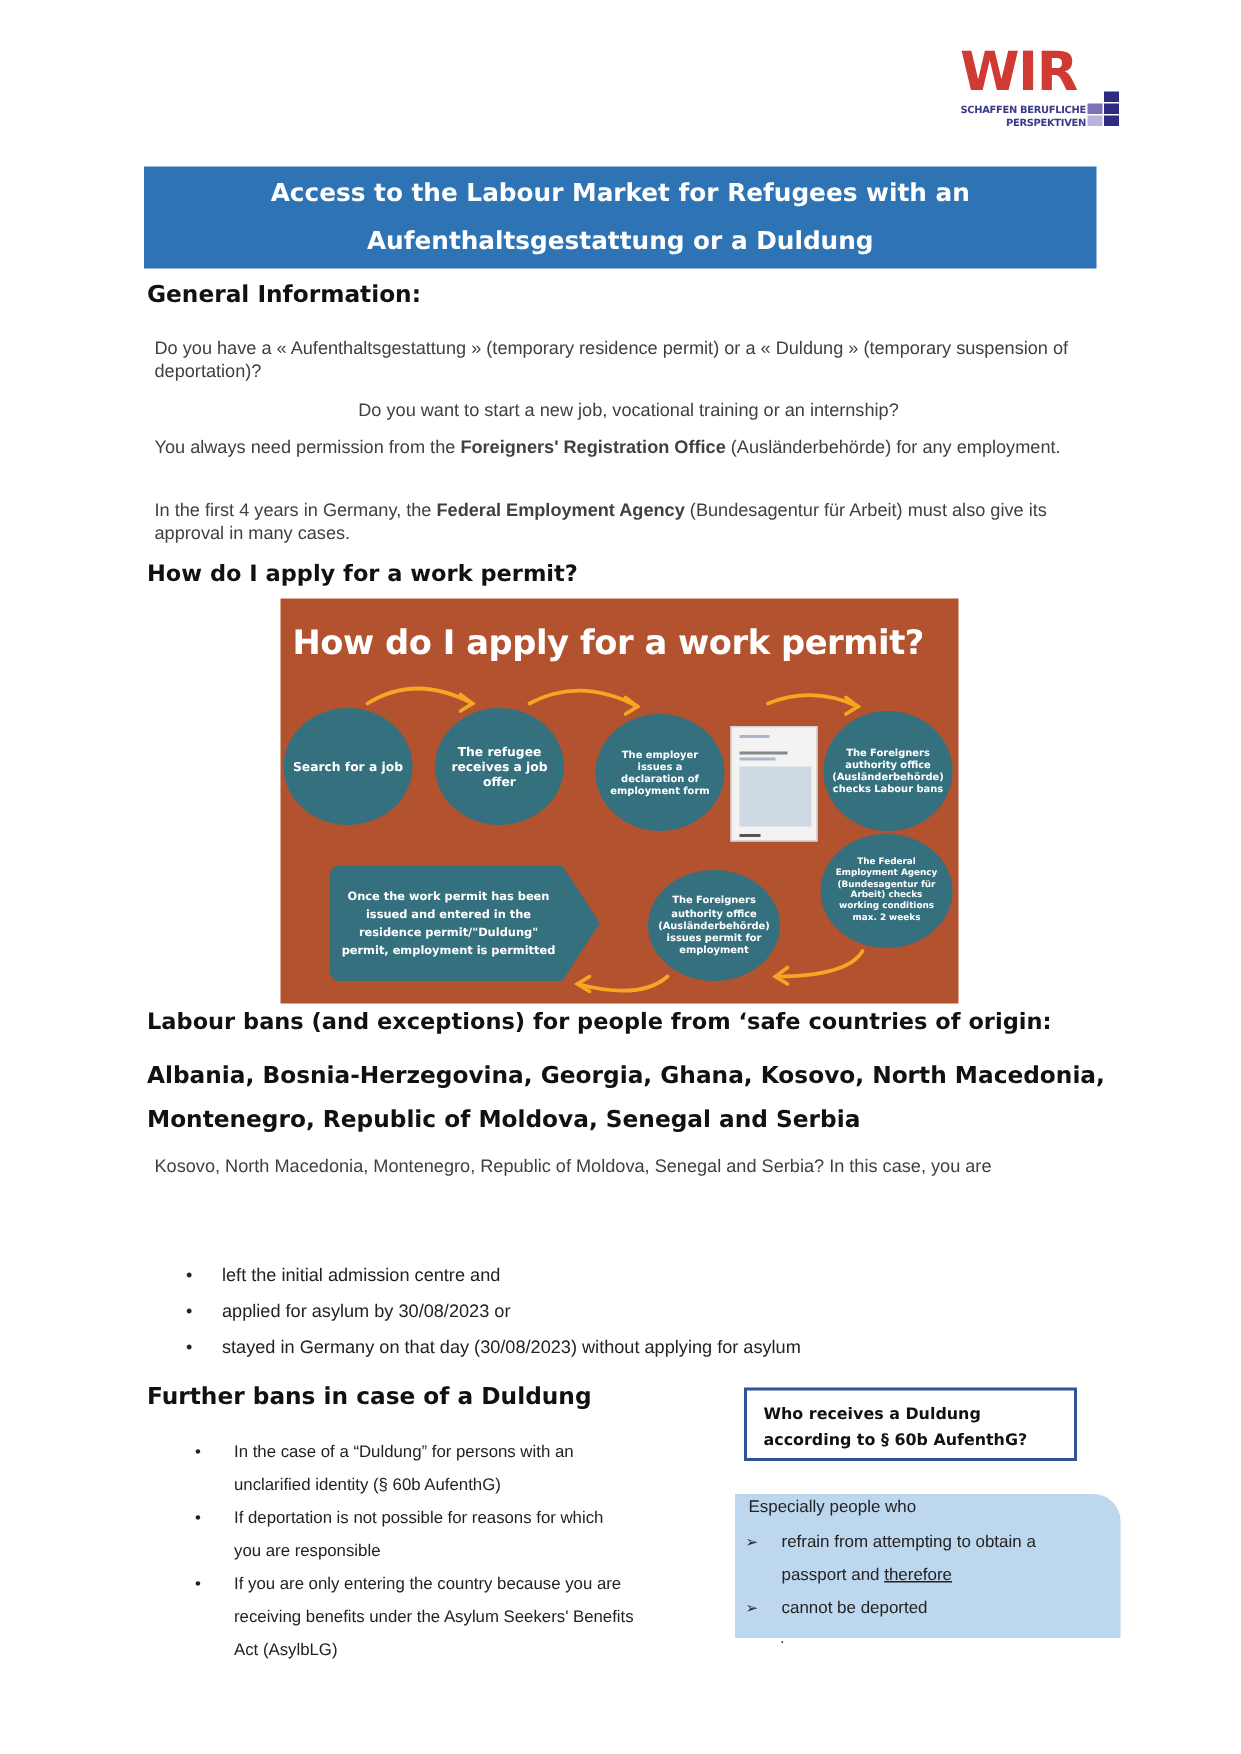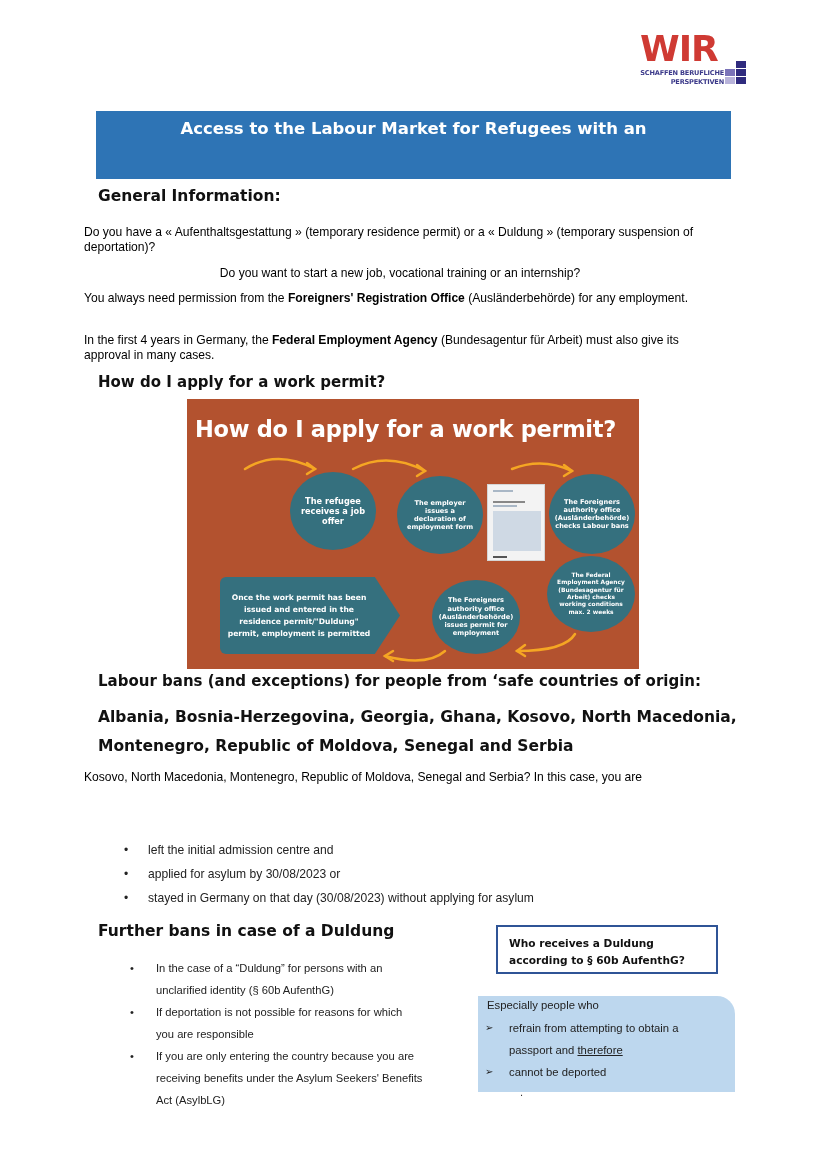--- a/index.html
+++ b/index.html
@@ -13,40 +13,40 @@
   .logo-grid { position: absolute; left: 91px; top: 28px; width: 22px; height: 24px; display: grid; grid-template-columns: 10px 10px; grid-template-rows: 7px 7px 7px; gap: 1px; }
   .logo-grid span { background: #2f2b7e; }
   .logo-grid span.light { background: #7a73b8; }
   .logo-grid span.pale { background: #b8b3da; }
   .logo-grid span.empty { background: transparent; }
 
   
   .banner { position: absolute; left: 96px; top: 111px; width: 635px; height: 68px; background: #2e74b5; color: #ffffff; text-align: center; font-family: "DejaVu Sans", sans-serif; font-weight: bold; font-size: 16.5px; line-height: 32px; padding-top: 2px; }
 
   .h2 { position: absolute; left: 98px; font-family: "DejaVu Sans", sans-serif; font-weight: bold; color: #111; font-size: 15.5px; }
-  .p { position: absolute; left: 84px; width: 632px; font-size: 12.1px; line-height: 15px; color: #000000; }
+  .p { position: absolute; left: 103px; width: 632px; font-size: 12.1px; line-height: 15px; color: #404040; }
   .p b { font-weight: bold; }
 
   
   .graphic { position: absolute; left: 187px; top: 399px; width: 452px; height: 270px; background: #b3522f; overflow: hidden; }
   .graphic-title { position: absolute; left: 8px; top: 17px; font-family: "DejaVu Sans", sans-serif; font-weight: bold; font-size: 22.5px; color: #ffffff; white-space: nowrap; letter-spacing: -0.3px; }
   .node { position: absolute; background: #35707e; border-radius: 50%; color: #ffffff; font-family: "DejaVu Sans", sans-serif; font-weight: bold; display: flex; align-items: center; justify-content: center; text-align: center; line-height: 1.25; }
   .arrows { position: absolute; left: 0; top: 0; width: 452px; height: 270px; }
   .doc-thumb { position: absolute; left: 300px; top: 85px; width: 58px; height: 77px; background: #f3f3f3; border: 1px solid #d5d5d5; }
   .doc-thumb .line { position: absolute; left: 5px; height: 2px; background: #a9b7c6; }
   .doc-thumb .block { position: absolute; left: 5px; top: 26px; width: 48px; height: 40px; background: #cfd9e4; }
   .final-box { position: absolute; left: 33px; top: 178px; width: 180px; height: 77px; background: #35707e; border-radius: 6px 0 0 6px; clip-path: polygon(0 0, 86% 0, 100% 50%, 86% 100%, 0 100%); color: #fff; font-family: "DejaVu Sans", sans-serif; font-weight: bold; font-size: 7.6px; line-height: 12px; display: flex; align-items: center; justify-content: center; text-align: center; padding: 0 28px 0 6px; }
 
   
   .bullets { position: absolute; left: 98px; list-style: none; }
   .bullets li { position: relative; font-size: 12.1px; color: #222; }
   .bullets li .dot { position: absolute; font-size: 12px; }
 
   .callout { position: absolute; left: 496px; top: 925px; width: 222px; height: 49px; border: 2.5px solid #2f5496; padding: 8px 0 0 11px; font-family: "DejaVu Sans", sans-serif; font-weight: bold; font-size: 10.6px; line-height: 17px; color: #111; }
-  .blue-box { position: absolute; left: 478px; top: 996px; width: 257px; height: 96px; background: #bdd7ee; border-top-right-radius: 18px; font-size: 11.3px; color: #222; }
+  .blue-box { position: absolute; left: 490px; top: 996px; width: 257px; height: 96px; background: #bdd7ee; border-top-right-radius: 18px; font-size: 11.3px; color: #222; }
   .blue-box .intro { position: absolute; left: 9px; top: 3px; }
   .blue-box .item { position: absolute; left: 31px; line-height: 22px; }
   .blue-box .arrow { position: absolute; left: 7px; font-size: 10px; }
   .underline { text-decoration: underline; }
 </style>
 </head>
 <body>
 
 <div class="logo">
   <div class="logo-wir">WIR</div>
@@ -59,20 +59,21 @@
       <span></span>
     <span class="light"></span>
       <span></span>
     <span class="pale"></span>
       <span></span>
   </div>
 </div>
 
 <div class="banner">
   <div>Access to the Labour Market for Refugees with an</div>
+  <div>Aufenthaltsgestattung or a Duldung</div>
 </div>
 
 <div class="h2" style="top:187px; font-size:15.5px;">General Information:</div>
 <div class="p" style="top:225px;">Do you have a « Aufenthaltsgestattung » (temporary residence permit) or a « Duldung » (temporary suspension of deportation)?</div>
 <div class="p" style="top:266px;text-align:center;">Do you want to start a new job, vocational training or an internship?</div>
 <div class="p" style="top:291px;">
   <span>You always need permission from the </span><b>Foreigners' Registration Office</b><span> (Ausländerbehörde) for any employment.</span>
 </div>
 <div class="p" style="top:333px;">
   <span>In the first 4 years in Germany, the </span><b>Federal Employment Agency</b><span> (Bundesagentur für Arbeit) must also give its approval in many cases.</span>
@@ -91,20 +92,21 @@
       <path d="M230 66 L238 72 L230 77"></path>
       <path d="M325 70 Q 355 58 385 72"></path>
       <path d="M377 66 L385 72 L377 77"></path>
       <path d="M388 235 Q 378 252 330 252"></path>
       <path d="M338 246 L330 252 L338 257"></path>
       <path d="M258 252 Q 240 268 198 257"></path>
       <path d="M206 252 L198 257 L206 262"></path>
     </g>
   </svg>
 
+  <div class="node" style="left:2px; top:73px; width:86px; height:78px; font-size:8.2px;">Search for a job</div>
   <div class="node" style="left:103px; top:73px; width:86px; height:78px; font-size:8.2px; padding:0 10px;">The refugee receives a job offer</div>
   <div class="node" style="left:210px; top:77px; width:86px; height:78px; font-size:6.6px; padding:0 8px;">The employer issues a declaration of employment form</div>
 
   <div class="doc-thumb">
     <div class="line" style="top:5px; width:20px;"></div>
     <div class="line" style="top:16px; width:32px; background:#888;"></div>
     <div class="line" style="top:20px; width:24px;"></div>
     <div class="block"></div>
     <div class="line" style="top:71px; width:14px; background:#555;"></div>
   </div>

